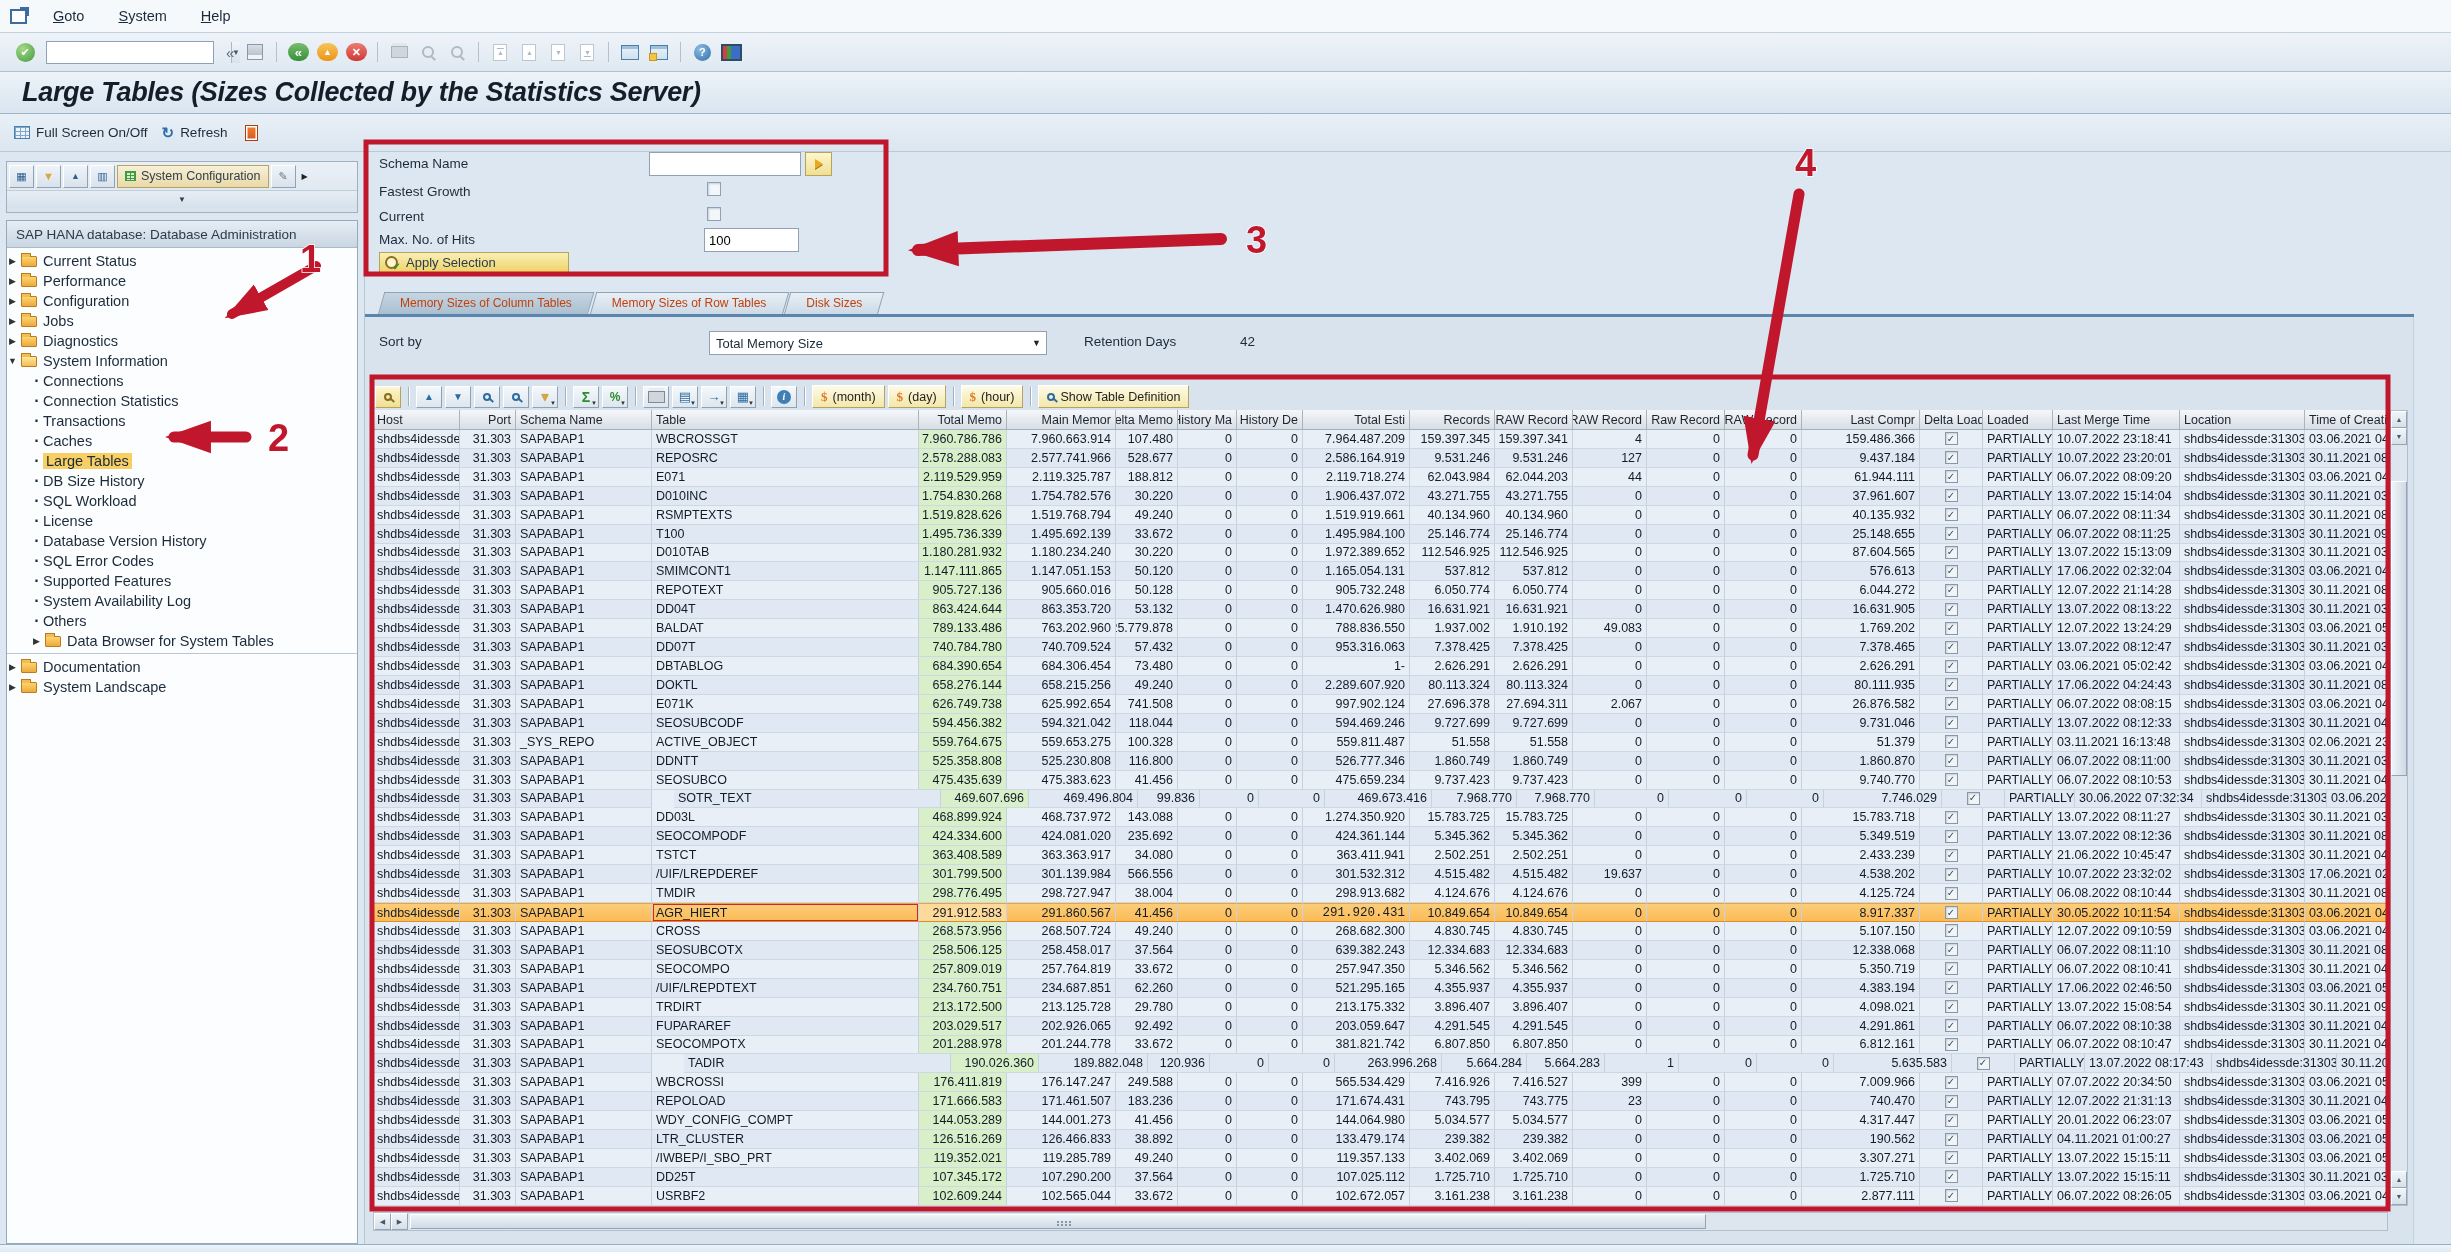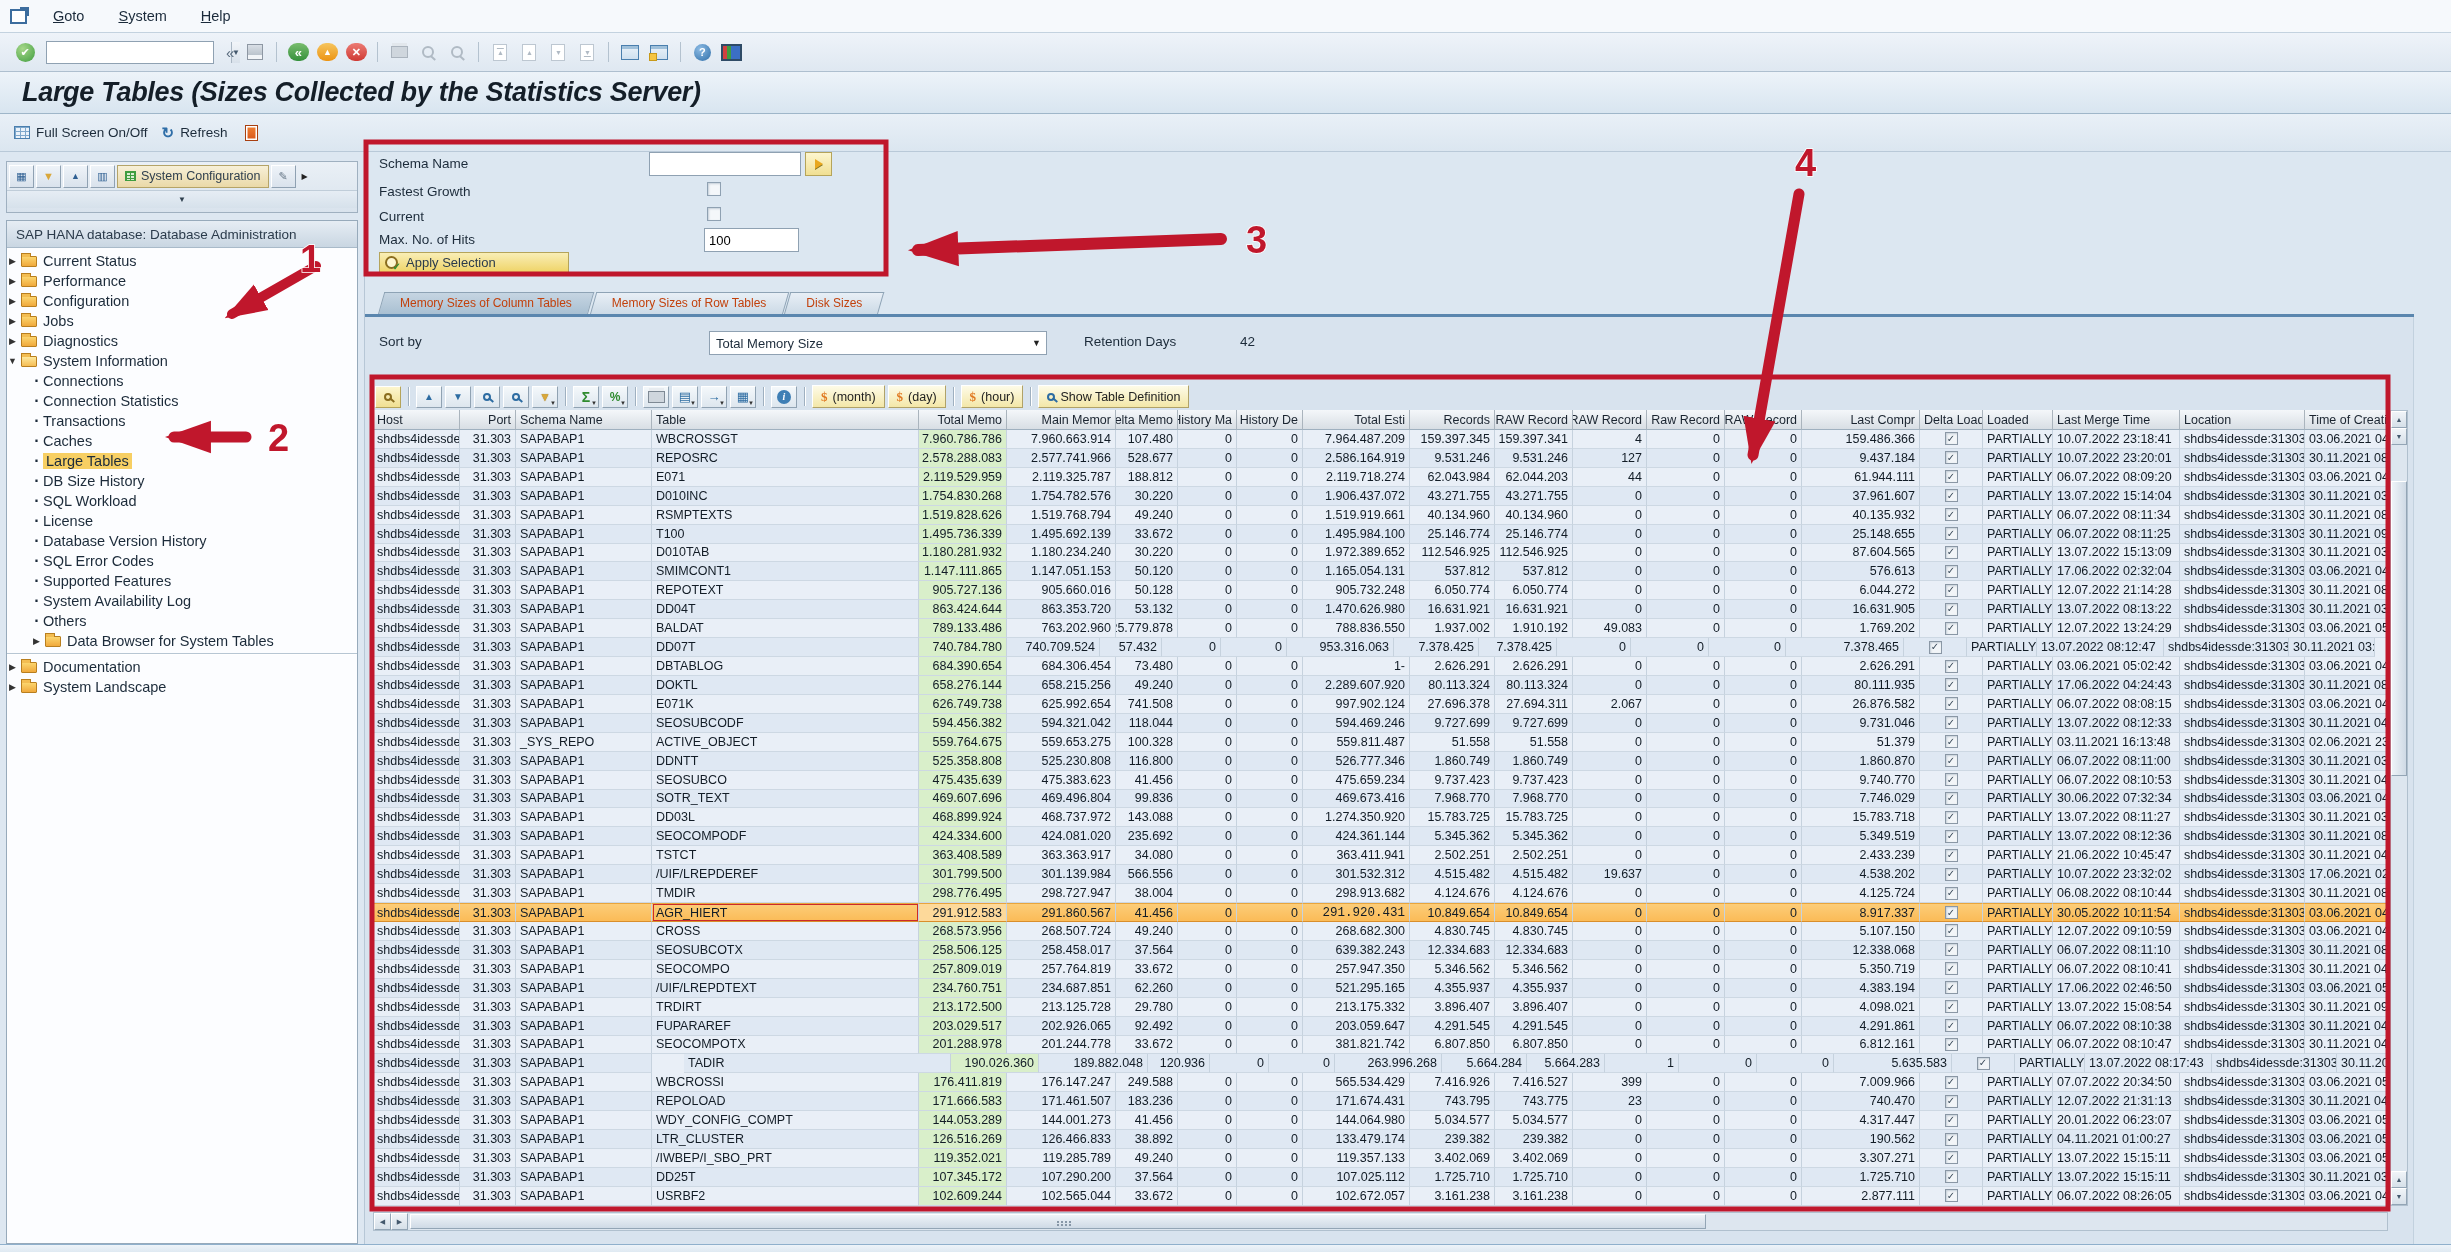--- a/index.html
+++ b/index.html
@@ -739,21 +739,21 @@
         <div class="gcell" style="width: 127px;">12.07.2022 13:24:29</div>
         <div class="gcell" style="width: 125px;">shdbs4idessde:31303</div>
         <div class="gcell" style="width: 86px;">03.06.2021 05:4</div>
       </div>
       <div class="grow r1">
         <div class="gcell" style="width: 87px;">shdbs4idessde</div>
         <div class="gcell num" style="width: 56px;">31.303</div>
         <div class="gcell" style="width: 136px;">SAPABAP1</div>
         <div class="gcell" style="width: 267px;">DD07T</div>
         <div class="gcell num grn" style="width: 88px;">740.784.780</div>
-        <div class="gcell num" style="width: 93px;">740.709.524</div>
+        <div class="gcell num" style="width: 109px;">740.709.524</div>
         <div class="gcell num" style="width: 62px;">57.432</div>
         <div class="gcell num" style="width: 59px;">0</div>
         <div class="gcell num" style="width: 66px;">0</div>
         <div class="gcell num" style="width: 107px;">953.316.063</div>
         <div class="gcell num" style="width: 85px;">7.378.425</div>
         <div class="gcell num" style="width: 78px;">7.378.425</div>
         <div class="gcell num" style="width: 74px;">0</div>
         <div class="gcell num" style="width: 78px;">0</div>
         <div class="gcell num" style="width: 77px;">0</div>
         <div class="gcell num" style="width: 118px;">7.378.465</div>
@@ -937,21 +937,21 @@
         </div>
         <div class="gcell" style="width: 70px;">PARTIALLY</div>
         <div class="gcell" style="width: 127px;">06.07.2022 08:10:53</div>
         <div class="gcell" style="width: 125px;">shdbs4idessde:31303</div>
         <div class="gcell" style="width: 86px;">30.11.2021 04:2</div>
       </div>
       <div class="grow r1">
         <div class="gcell" style="width: 87px;">shdbs4idessde</div>
         <div class="gcell num" style="width: 56px;">31.303</div>
         <div class="gcell" style="width: 136px;">SAPABAP1</div>
-        <div class="gcell" style="width: 267px;">SOTR_TEXT</div>
+        <div class="gcell" style="width: 267px; margin-left: 22px;">SOTR_TEXT</div>
         <div class="gcell num grn" style="width: 88px;">469.607.696</div>
         <div class="gcell num" style="width: 109px;">469.496.804</div>
         <div class="gcell num" style="width: 62px;">99.836</div>
         <div class="gcell num" style="width: 59px;">0</div>
         <div class="gcell num" style="width: 66px;">0</div>
         <div class="gcell num" style="width: 107px;">469.673.416</div>
         <div class="gcell num" style="width: 85px;">7.968.770</div>
         <div class="gcell num" style="width: 78px;">7.968.770</div>
         <div class="gcell num" style="width: 74px;">0</div>
         <div class="gcell num" style="width: 78px;">0</div>

